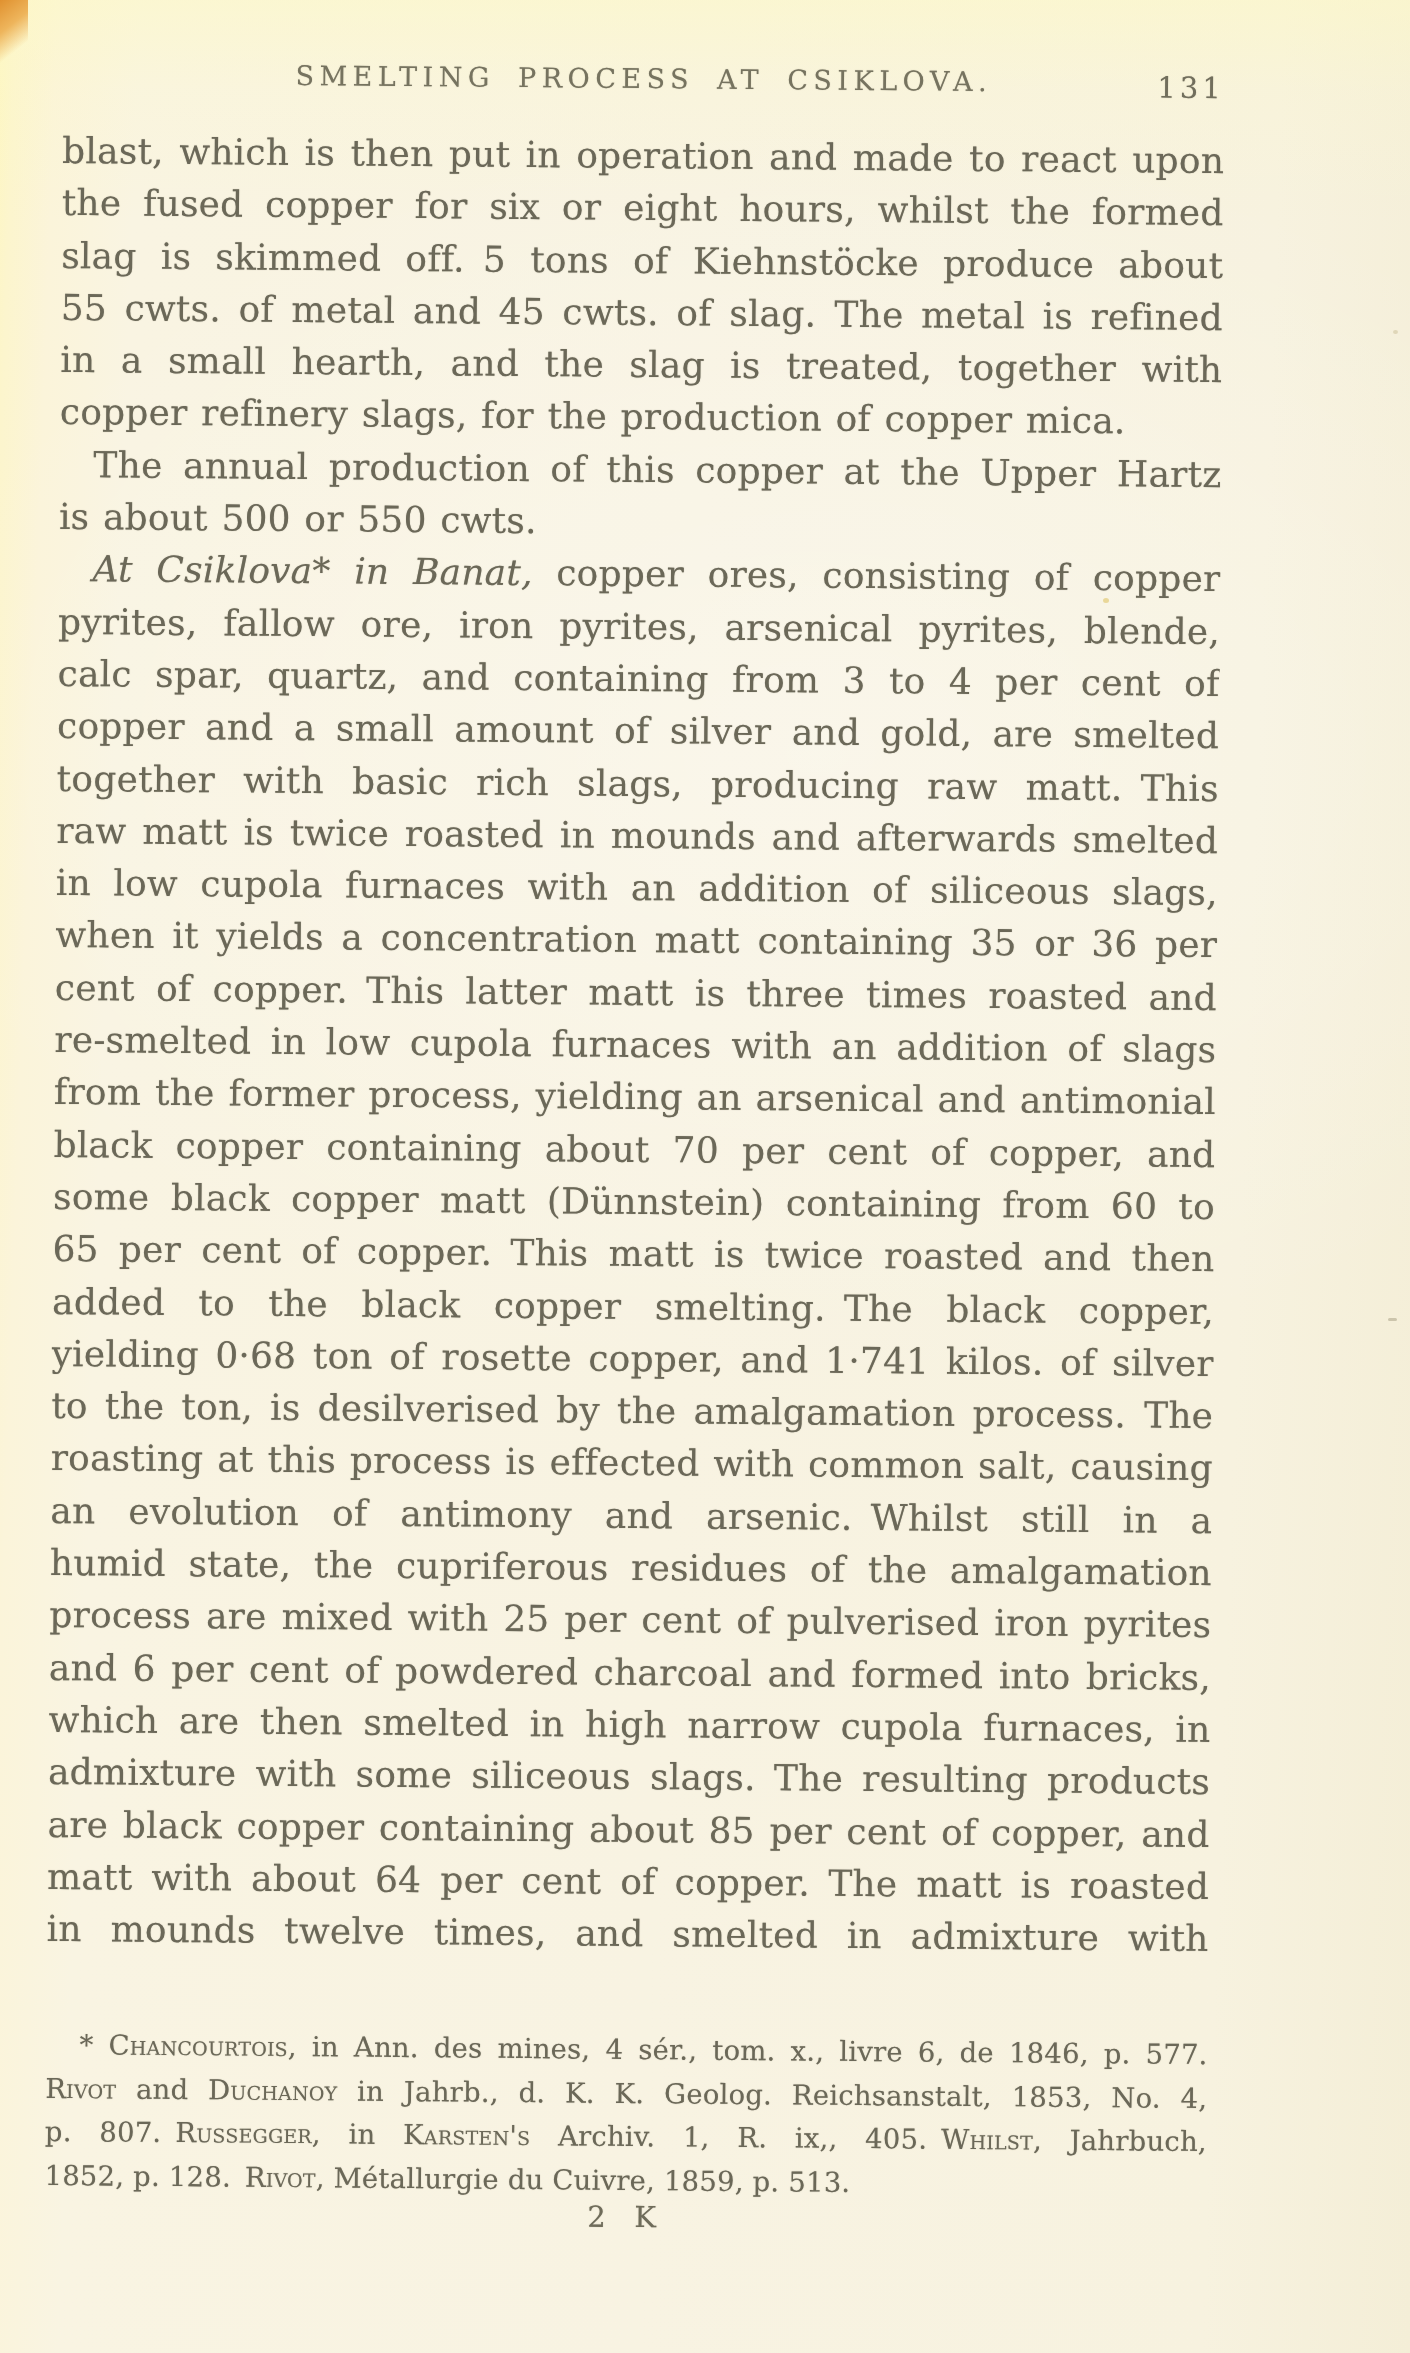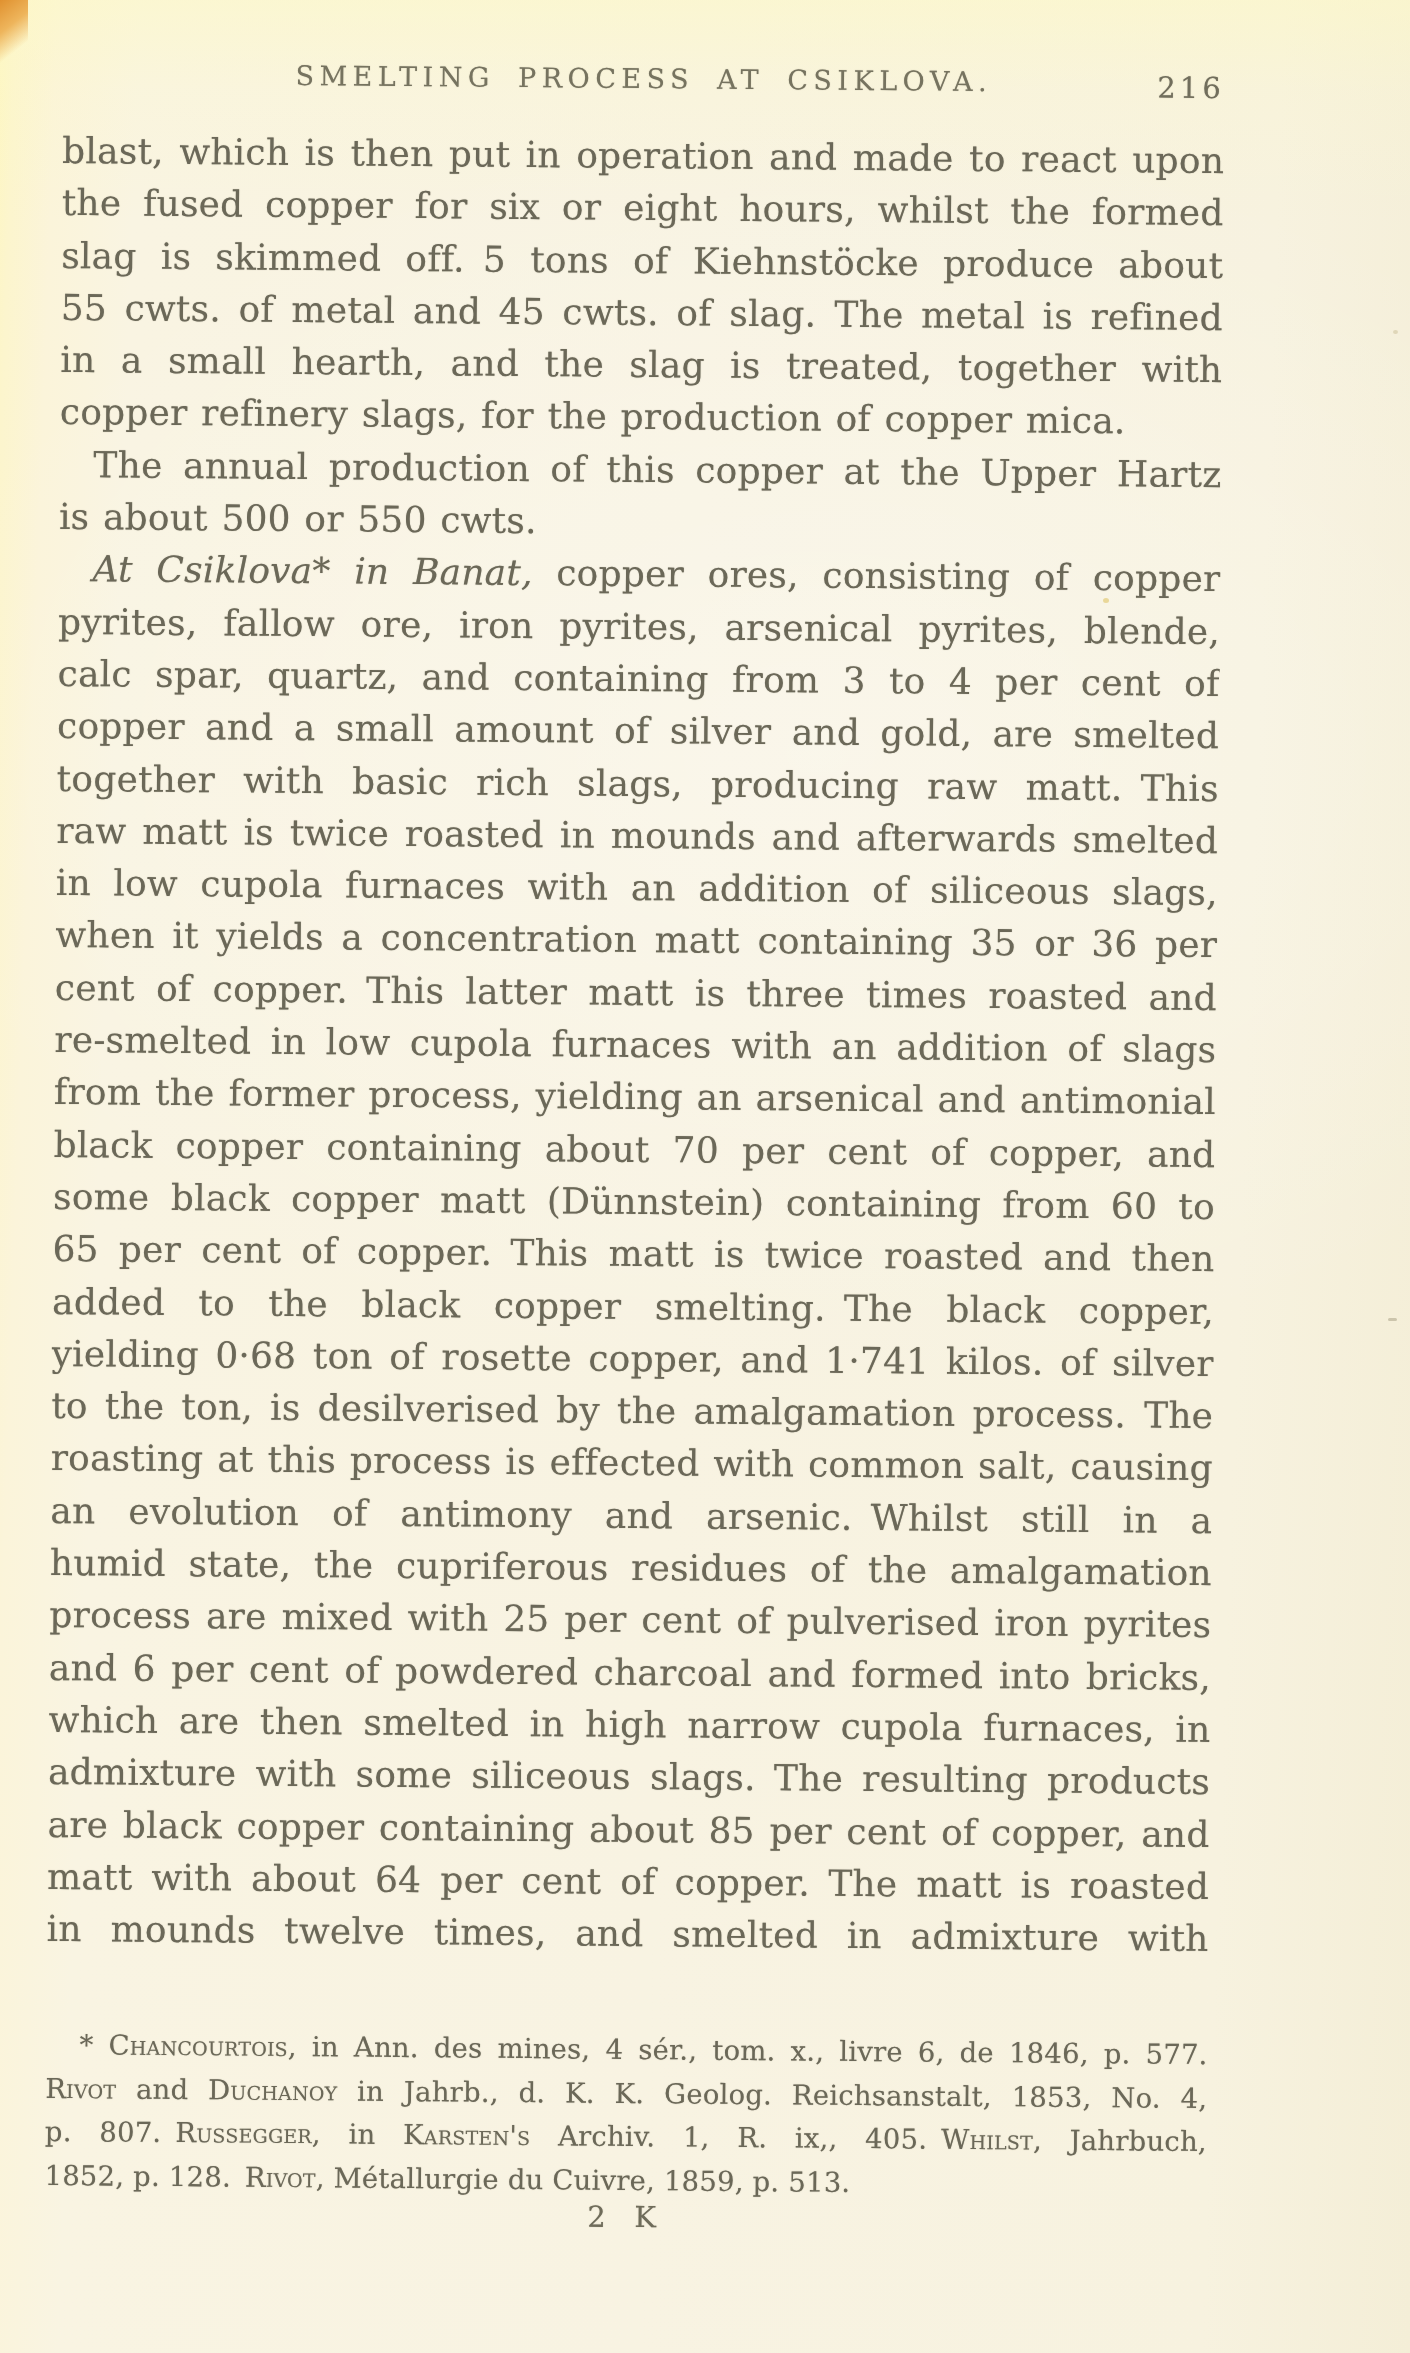--- a/index.html
+++ b/index.html
@@ -67,21 +67,21 @@
 
 <div class="page">
   <div class="corner-wedge"></div>
   <div class="speck s1"></div>
   <div class="speck s2"></div>
   <div class="speck s3"></div>
 
   <div class="content txt">
     <div class="header-row">
       <div class="running-head">SMELTING PROCESS AT CSIKLOVA.</div>
-      <div class="page-num">216</div>
+      <div class="page-num">131</div>
     </div>
 
     <div class="body-block" id="body-block">
         <div class="line j"><span>blast, which is then put in operation and made to react upon</span></div>
         <div class="line j"><span>the fused copper for six or eight hours, whilst the formed</span></div>
         <div class="line j"><span>slag is skimmed off. 5 tons of Kiehnstöcke produce about</span></div>
         <div class="line j"><span>55 cwts. of metal and 45 cwts. of slag. The metal is refined</span></div>
         <div class="line j"><span>in a small hearth, and the slag is treated, together with</span></div>
         <div class="line"><span>copper refinery slags, for the production of copper mica.</span></div>
         <div class="line j ind"><span>The annual production of this copper at the Upper Hartz</span></div>

